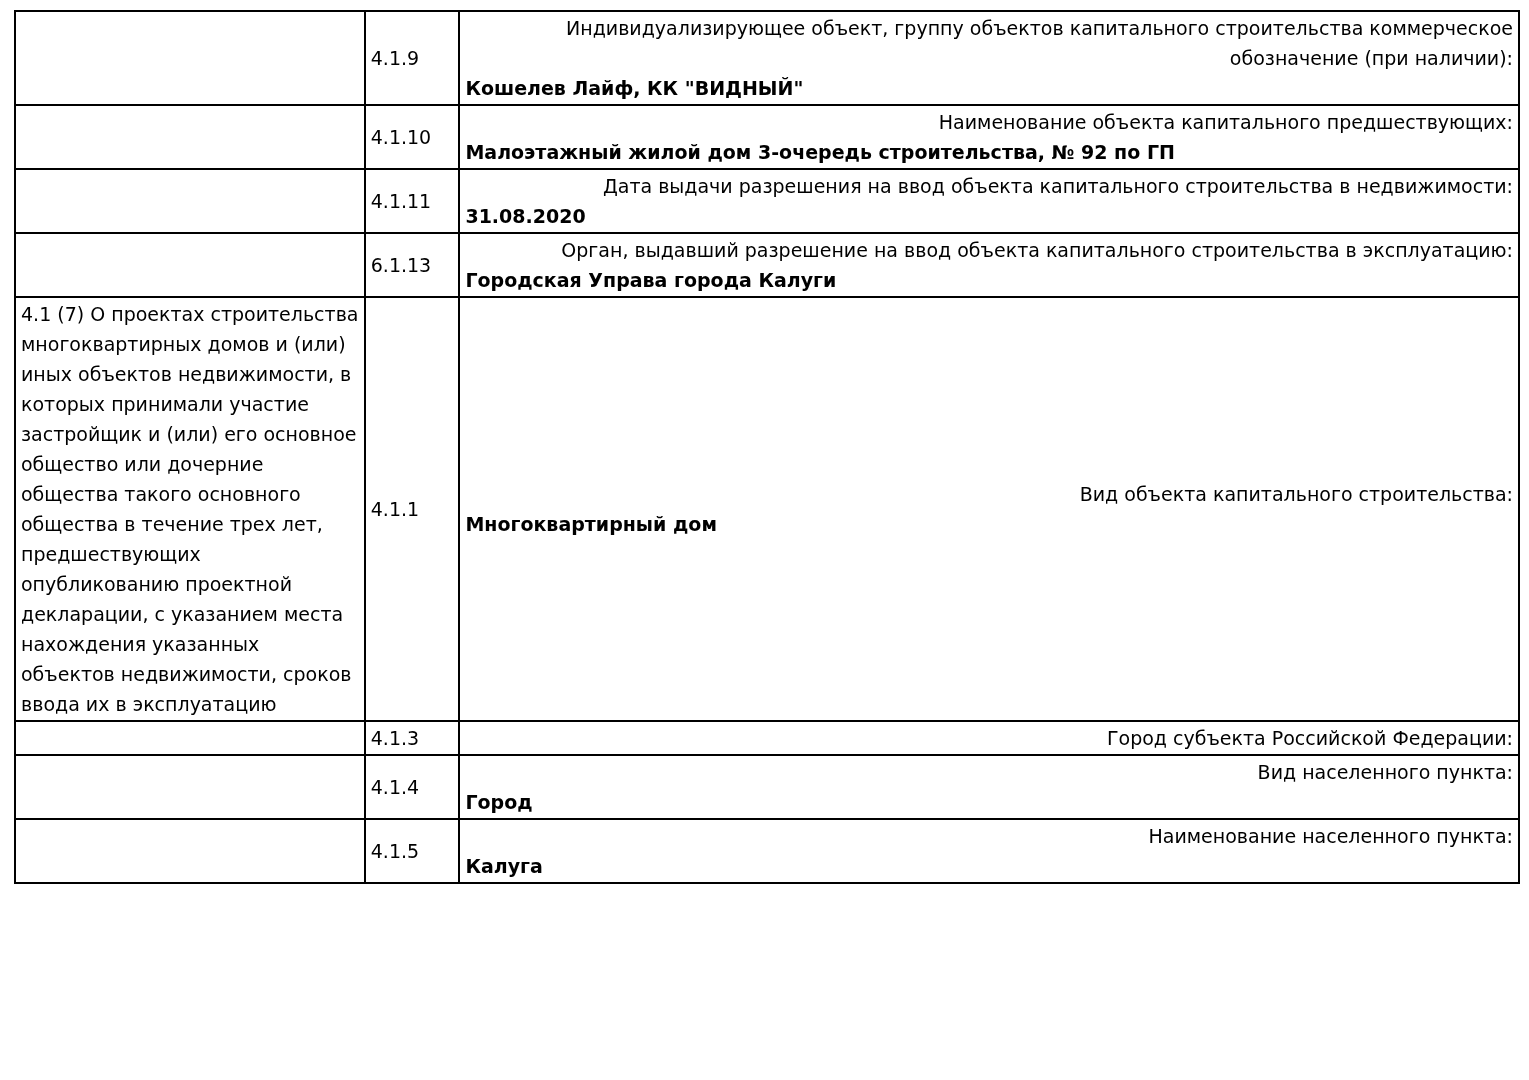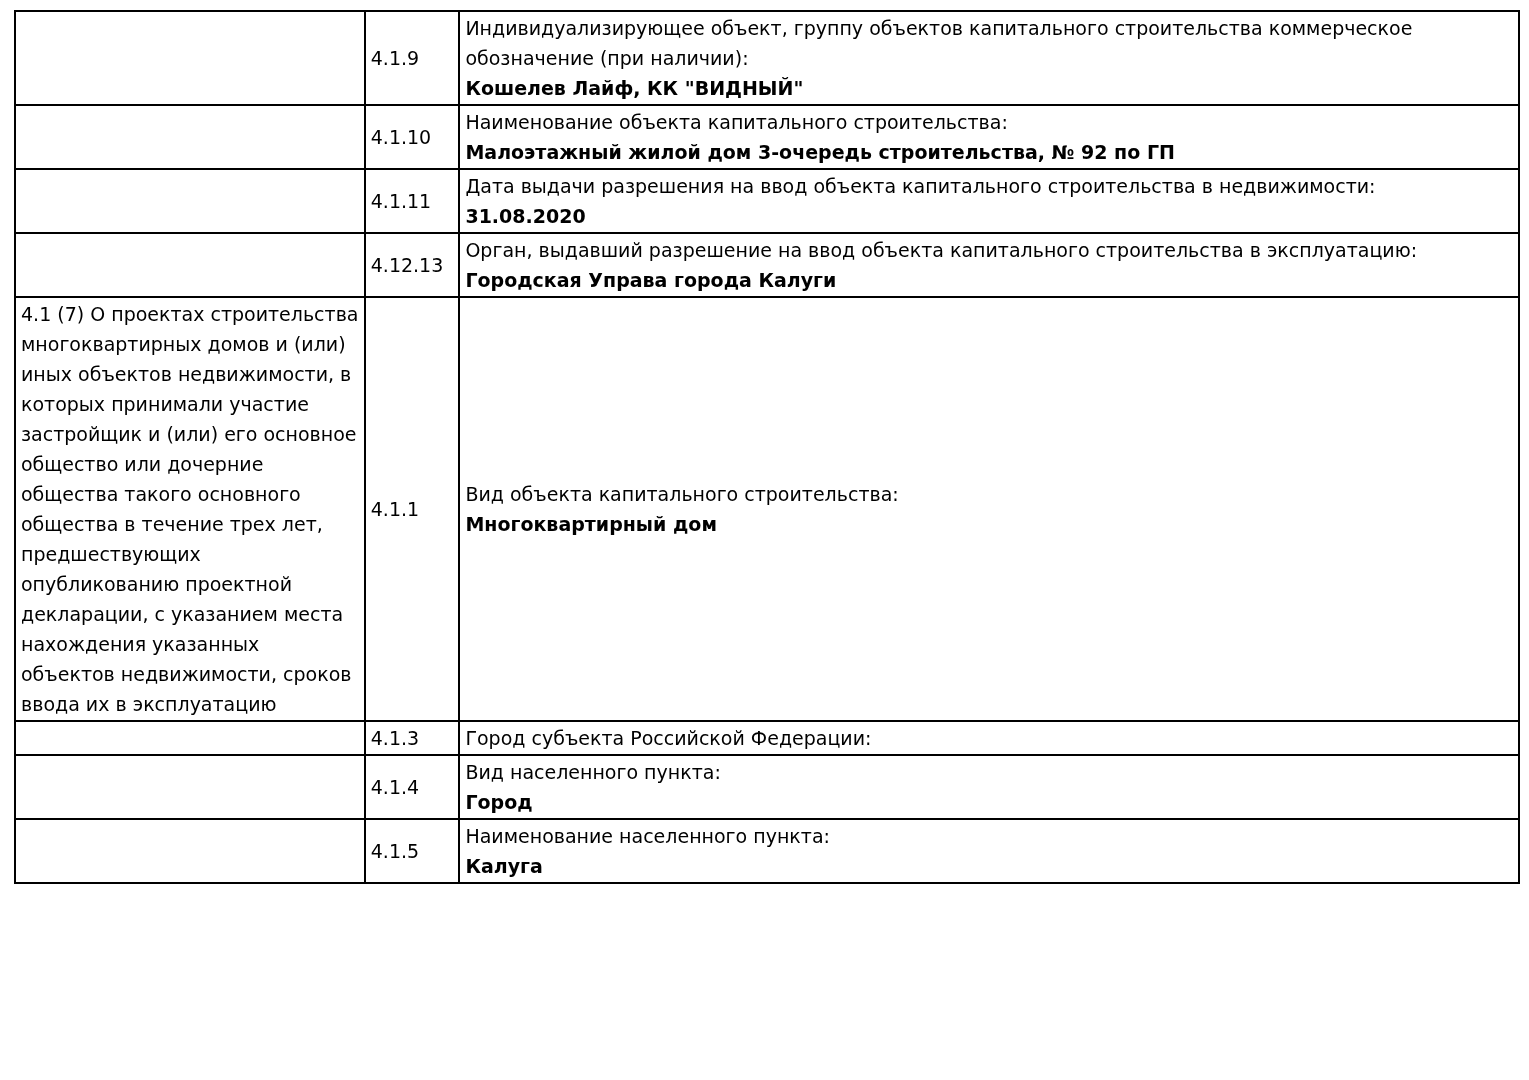--- a/index.html
+++ b/index.html
@@ -35,56 +35,56 @@
     vertical-align: top;
     padding-top: 3px;
   }
   td.c-num {
     width: 92px;
   }
   td.c-val {
     width: 1030px;
     padding-left: 7px;
   }
-  .field-label { font-weight: normal; }
+  .field-label { font-weight: normal; text-align: right; }
   .field-value { font-weight: bold; }
 </style>
 </head>
 <body>
 
 <div class="page">
   <table class="decl">
     <tbody>
       <tr>
         <td class="c-left"></td>
         <td class="c-num">4.1.9</td>
         <td class="c-val">
           <div class="field-label">Индивидуализирующее объект, группу объектов капитального строительства коммерческое обозначение (при наличии):</div>
           <div class="field-value">Кошелев Лайф, КК "ВИДНЫЙ"</div>
         </td>
       </tr>
       <tr>
         <td class="c-left"></td>
         <td class="c-num">4.1.10</td>
         <td class="c-val">
-          <div class="field-label">Наименование объекта капитального строительства:</div>
+          <div class="field-label">Наименование объекта капитального предшествующих:</div>
           <div class="field-value">Малоэтажный жилой дом 3-очередь строительства, № 92 по ГП</div>
         </td>
       </tr>
       <tr>
         <td class="c-left"></td>
         <td class="c-num">4.1.11</td>
         <td class="c-val">
           <div class="field-label">Дата выдачи разрешения на ввод объекта капитального строительства в недвижимости:</div>
           <div class="field-value">31.08.2020</div>
         </td>
       </tr>
       <tr>
         <td class="c-left"></td>
-        <td class="c-num">4.12.13</td>
+        <td class="c-num">6.1.13</td>
         <td class="c-val">
           <div class="field-label">Орган, выдавший разрешение на ввод объекта капитального строительства в эксплуатацию:</div>
           <div class="field-value">Городская Управа города Калуги</div>
         </td>
       </tr>
       <tr>
         <td class="c-left">4.1 (7) О проектах строительства многоквартирных домов и (или) иных объектов недвижимости, в которых принимали участие застройщик и (или) его основное общество или дочерние общества такого основного общества в течение трех лет, предшествующих опубликованию проектной декларации, с указанием места нахождения указанных объектов недвижимости, сроков ввода их в эксплуатацию</td>
         <td class="c-num">4.1.1</td>
         <td class="c-val">
           <div class="field-label">Вид объекта капитального строительства:</div>

